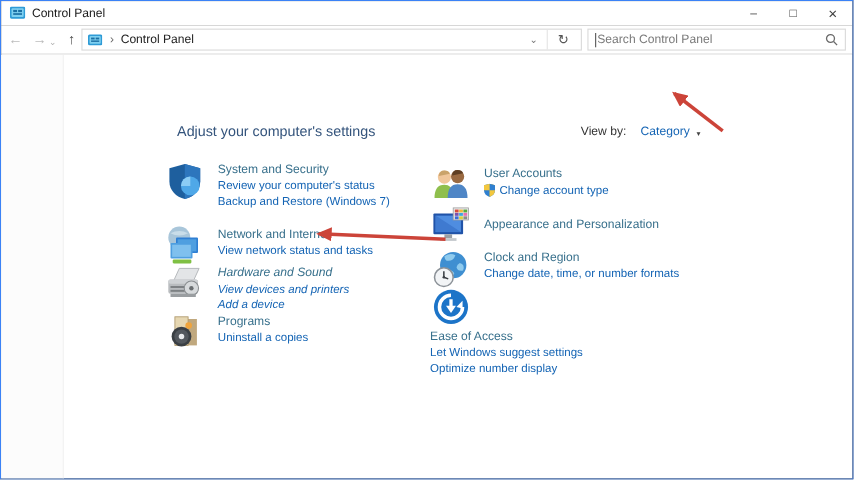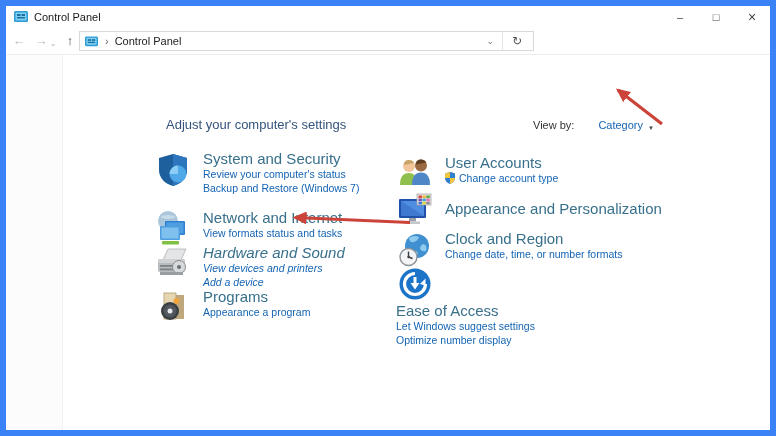--- a/index.html
+++ b/index.html
@@ -1,19 +1,19 @@
 <!DOCTYPE html>
 <html><head>
 <meta charset="utf-8">
 <style>
   * { margin:0; padding:0; box-sizing:border-box; }
   html,body { width:776px; height:436px; overflow:hidden; background:#fff;
     font-family:"Liberation Sans","DejaVu Sans",sans-serif; }
   .window { position:relative; width:776px; height:436px; background:#404040;
-    border:6px solid #3b82f6; overflow:hidden; }
+    border:1px solid #3b82f6; overflow:hidden; }
 
   
   .titlebar { position:absolute; top:0; left:0; right:0; height:22px;
     display:flex; align-items:center; padding-left:8px; background:#fff; }
   .titlebar-title { font-size:11px; color:#1a1a1a; margin-left:6px; }
   .caption-buttons { position:absolute; top:0; right:0; display:flex; }
   .caption-btn { width:36px; height:22px; display:flex; align-items:center;
     justify-content:center; font-size:11px; color:#444; cursor:default; }
   .caption-btn.close { font-size:14px; }
 
@@ -42,27 +42,27 @@
   .searchbox input::placeholder { color:#7a7a7a; opacity:1; }
   .mag-icon { flex:none; }
 
   
   .content { position:absolute; top:49px; left:0; right:0; bottom:0; background:#fff; }
   .leftpane { position:absolute; left:0; top:0; width:57px; bottom:0; background:#fcfcfc;
     border-right:1px solid #f1f1f1; }
   .page-heading { position:absolute; left:160px; top:62px; font-size:13px; color:#34547c; }
   .viewby { position:absolute; left:527px; top:64px; font-size:11px; display:flex; align-items:flex-end; }
   .viewby-label { color:#333; }
-  .viewby-value { color:#1464b4; margin-left:24px; cursor:pointer; }
+  .viewby-value { color:#1464b4; margin-left:13px; cursor:pointer; }
   .viewby-caret { font-size:6px; color:#444; margin-left:5px; }
 
   .item { position:absolute; display:flex; }
   .cat-icon { flex:none; width:38px; height:38px; margin-right:11px; cursor:pointer; }
   .cat-text { display:flex; flex-direction:column; }
-  .cat-title { font-size:15px; line-height:16px; color:#38708c; text-decoration:none;
+  .cat-title { font-size:11px; line-height:16px; color:#38708c; text-decoration:none;
     white-space:nowrap; cursor:pointer; }
   .cat-link { font-size:10.5px; line-height:12.5px; color:#1464b4; text-decoration:none;
     white-space:nowrap; cursor:pointer; display:flex; align-items:center; }
   .cat-link + .cat-link, .cat-title + .cat-link { margin-top:1px; }
   .pad-center { padding-top:10px; }
   .mini-shield { margin-right:4px; flex:none; }
 
   .arrows { position:absolute; inset:0; pointer-events:none; z-index:5; }
 </style>
 </head>
@@ -101,20 +101,28 @@
         <rect x="3" y="5.8" width="8" height="1.4" fill="#1a6fa3"></rect>
       </svg>
       <span class="crumb-sep">›</span>
       <span class="crumb-text">Control Panel</span>
       <span class="addr-spacer"></span>
       <span class="addr-caret">⌄</span>
       <span class="addr-divider"></span>
       <span class="refresh-btn">↻</span>
     </div>
 
+    <div class="searchbox">
+      <span class="search-caret"></span>
+      <input type="text" placeholder="Search Control Panel" style="">
+      <svg class="mag-icon" width="12" height="12" viewBox="0 0 12 12">
+        <circle cx="5" cy="5" r="3.6" fill="none" stroke="#6a6a6a" stroke-width="1.2"></circle>
+        <line x1="7.8" y1="7.8" x2="11" y2="11" stroke="#6a6a6a" stroke-width="1.2"></line>
+      </svg>
+    </div>
   </div>
   <div class="toolbar-sep"></div>
 
   <div class="content">
     <div class="leftpane"></div>
 
     <div class="page-heading">Adjust your computer's settings</div>
 
     <div class="viewby">
       <span class="viewby-label">View by:</span>
@@ -141,21 +149,21 @@
         <circle cx="14" cy="11" r="10" fill="#a9c6da"></circle>
         <path d="M6 7 Q14 3 22 7 Q14 11 6 7 Z" fill="#c9dde9"></path>
         <rect x="11" y="11" width="20" height="14" rx="1" fill="#2f7fd3"></rect>
         <rect x="12.5" y="12.5" width="17" height="11" fill="#4f9fe0"></rect>
         <rect x="6" y="16" width="20" height="14" rx="1" fill="#4f9fe0"></rect>
         <rect x="7.5" y="17.5" width="17" height="11" fill="#7fc0ee"></rect>
         <rect x="8" y="31" width="17" height="3.5" rx="1" fill="#7fc043"></rect>
       </svg>
       <div class="cat-text">
         <a class="cat-title">Network and Internet</a>
-        <a class="cat-link">View formats status and tasks</a>
+        <a class="cat-link">View network status and tasks</a>
       </div>
     </div>
 
     <div class="item" style="left:148px; top:190px;font-style:italic;">
       <svg class="cat-icon" viewBox="0 0 38 38">
         <path d="M9 15 L14 4 L32 4 L27 15 Z" fill="#e3e5e7" stroke="#aeb2b5" stroke-width="0.8"></path>
         <rect x="4" y="14" width="27" height="13" rx="2" fill="#b9bcbf"></rect>
         <rect x="4" y="14" width="27" height="4" rx="2" fill="#cfd2d5"></rect>
         <rect x="6" y="20" width="13" height="1.8" fill="#7d8184"></rect>
         <rect x="6" y="23.5" width="13" height="1.8" fill="#7d8184"></rect>
@@ -174,21 +182,21 @@
       <svg class="cat-icon" viewBox="0 0 38 38">
         <rect x="21" y="6" width="9" height="24" fill="#c0a87e"></rect>
         <rect x="10" y="4" width="12" height="26" fill="#e6d7b2" stroke="#b09a6e" stroke-width="0.8"></rect>
         <circle cx="22.5" cy="12" r="3" fill="#f0a43c"></circle>
         <circle cx="16" cy="22" r="9" fill="#3a3f44"></circle>
         <circle cx="16" cy="22" r="6.5" fill="#53585e"></circle>
         <circle cx="16" cy="22" r="2.5" fill="#e8eaec"></circle>
       </svg>
       <div class="cat-text">
         <a class="cat-title">Programs</a>
-        <a class="cat-link">Appearance a program</a>
+        <a class="cat-link">Uninstall a copies</a>
       </div>
     </div>
 
     <div class="item" style="left:390px; top:100px;">
       <svg class="cat-icon" viewBox="0 0 38 38">
         <circle cx="13" cy="11" r="6" fill="#f0c69a"></circle>
         <path d="M13 5 Q8 5 8 10 L18 8 Q17 5 13 5 Z" fill="#caa36a"></path>
         <path d="M4 30 Q4 18 13 18 Q20 18 21 26 L17 30 Z" fill="#8fbf4d"></path>
         <circle cx="25" cy="10.5" r="6" fill="#9a6a42"></circle>
         <path d="M25 4.5 Q20 4.5 20 9.5 L30 7.5 Q29 4.5 25 4.5 Z" fill="#5f3f24"></path>

